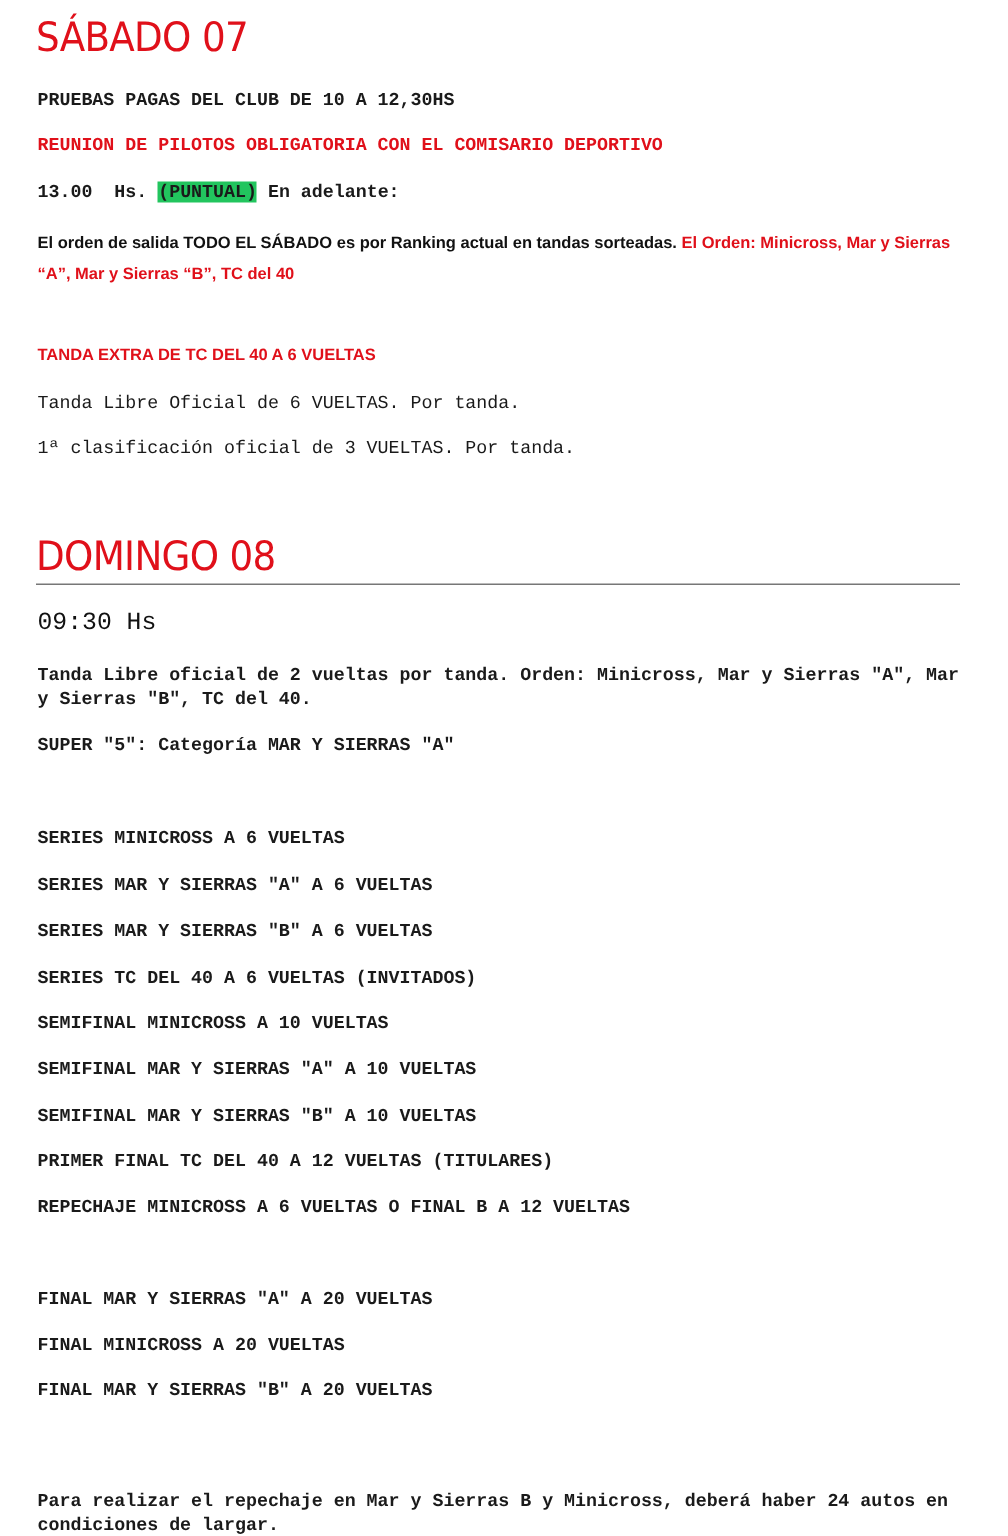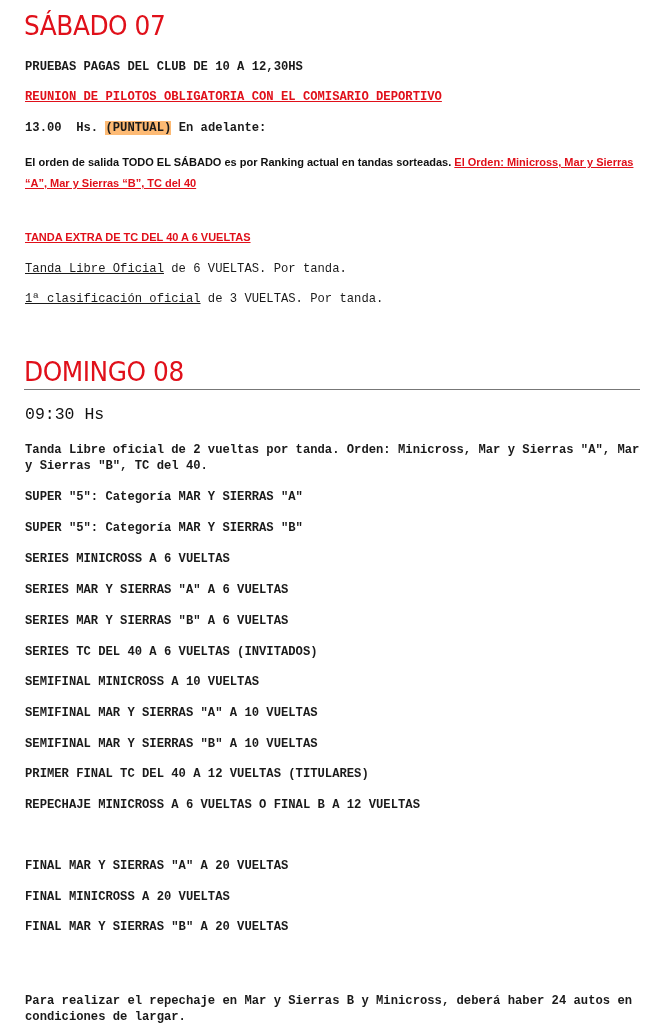--- a/index.html
+++ b/index.html
@@ -17,22 +17,22 @@
       font-family: "Liberation Mono", "DejaVu Sans Mono", monospace;
       font-size: 12.2px; font-weight: bold; color: #1a1a1a; white-space: nowrap;
     }
     .mono.reg { font-weight: normal; }
     .sans {
       position: absolute; left: 25px;
       font-family: "Liberation Sans", sans-serif;
       font-size: 11px; font-weight: bold; color: #111; line-height: 21px;
     }
     .red { color: #e0101a; }
-    .ul { text-decoration: underline; }
-    .hl { background: #fdba74; text-align: center; }
+    .ul { }
+    .hl { background: #22c55e; text-align: center; }
     .rule { position: absolute; left: 24px; top: 389px; width: 616px; height: 1px; background: #777; }
     .time {
       position: absolute; left: 25px; top: 405px;
       font-family: "Liberation Mono", "DejaVu Sans Mono", monospace;
       font-size: 16.5px; color: #111; font-weight: normal; white-space: nowrap;
     }
     .mono.wrap { white-space: normal; width: 620px; line-height: 16px; }
   </style>
 </head>
 <body>
@@ -66,21 +66,20 @@
   </div>
 
   <div class="h1" style="top:356px;">DOMINGO 08</div>
   <div class="rule"></div>
 
   <div class="time">09:30 Hs</div>
 
   <div class="mono wrap" style="top:442px;">Tanda Libre oficial de 2 vueltas por tanda. Orden: Minicross, Mar y Sierras ″A″, Mar y Sierras ″B″, TC del 40.</div>
 
   <div class="mono" style="top:490px;">SUPER ″5″: Categoría MAR Y SIERRAS ″A″</div>
-  <div class="mono" style="top:521px;">SUPER ″5″: Categoría MAR Y SIERRAS ″B″</div>
   <div class="mono" style="top:552px;">SERIES MINICROSS A 6 VUELTAS</div>
   <div class="mono" style="top:583px;">SERIES MAR Y SIERRAS ″A″ A 6 VUELTAS</div>
   <div class="mono" style="top:614px;">SERIES MAR Y SIERRAS ″B″ A 6 VUELTAS</div>
   <div class="mono" style="top:645px;">SERIES TC DEL 40 A 6 VUELTAS (INVITADOS)</div>
   <div class="mono" style="top:675px;">SEMIFINAL MINICROSS A 10 VUELTAS</div>
   <div class="mono" style="top:706px;">SEMIFINAL MAR Y SIERRAS ″A″ A 10 VUELTAS</div>
   <div class="mono" style="top:737px;">SEMIFINAL MAR Y SIERRAS ″B″ A 10 VUELTAS</div>
   <div class="mono" style="top:767px;">PRIMER FINAL TC DEL 40 A 12 VUELTAS (TITULARES)</div>
   <div class="mono" style="top:798px;">REPECHAJE MINICROSS A 6 VUELTAS O FINAL B A 12 VUELTAS</div>
   <div class="mono" style="top:859px;">FINAL MAR Y SIERRAS ″A″ A 20 VUELTAS</div>

